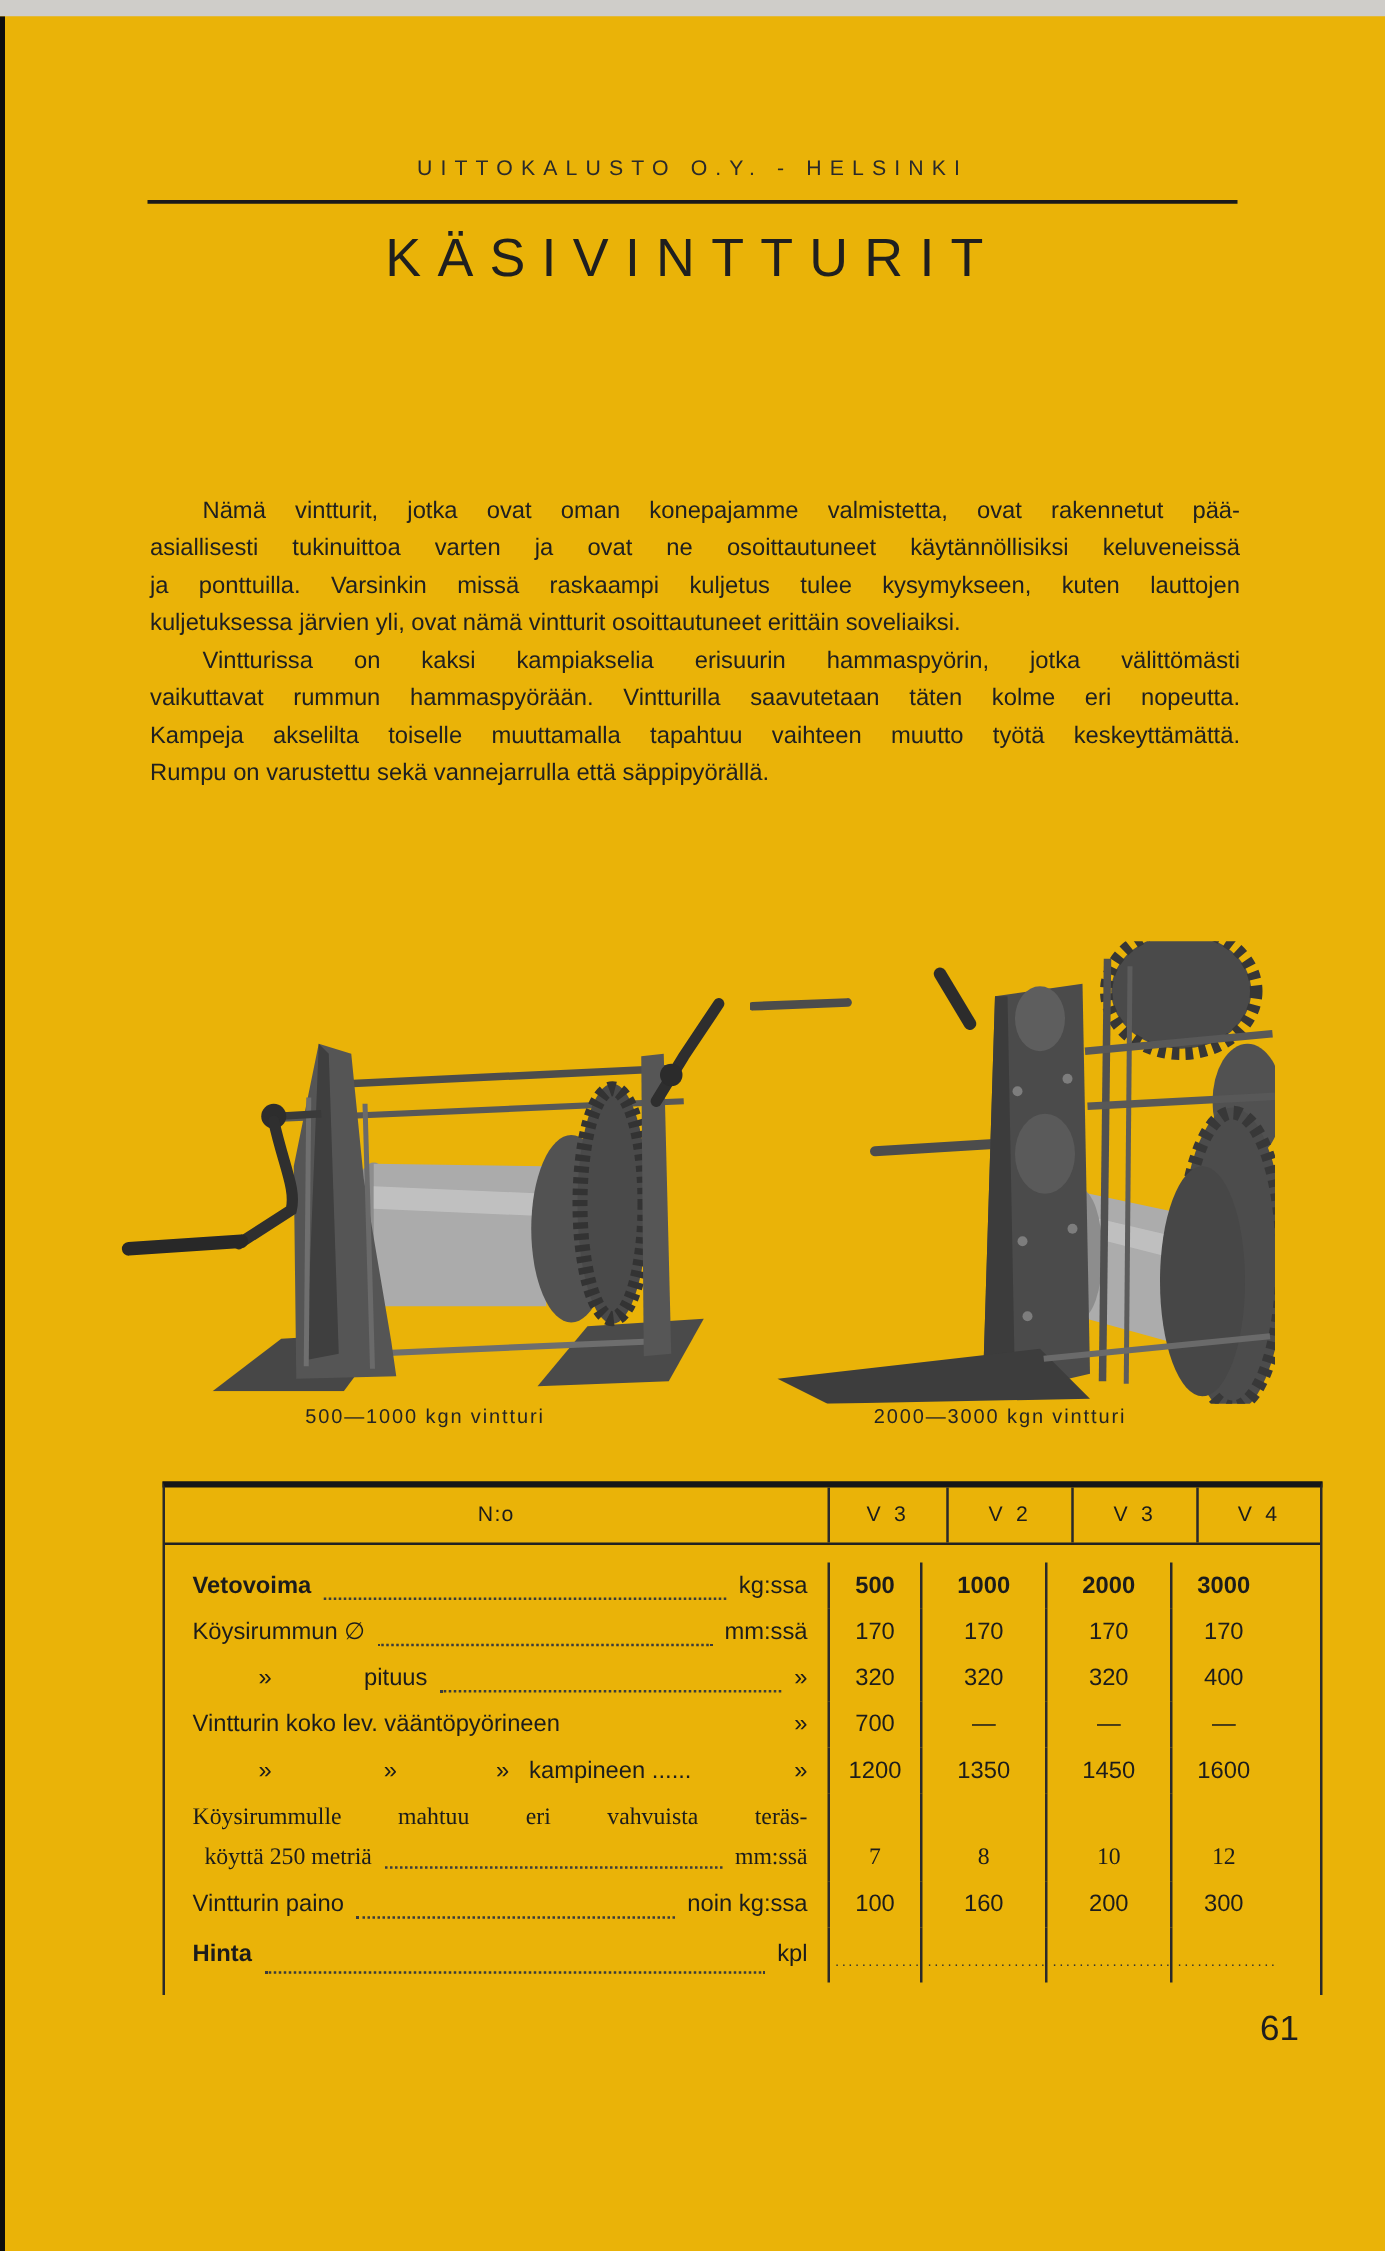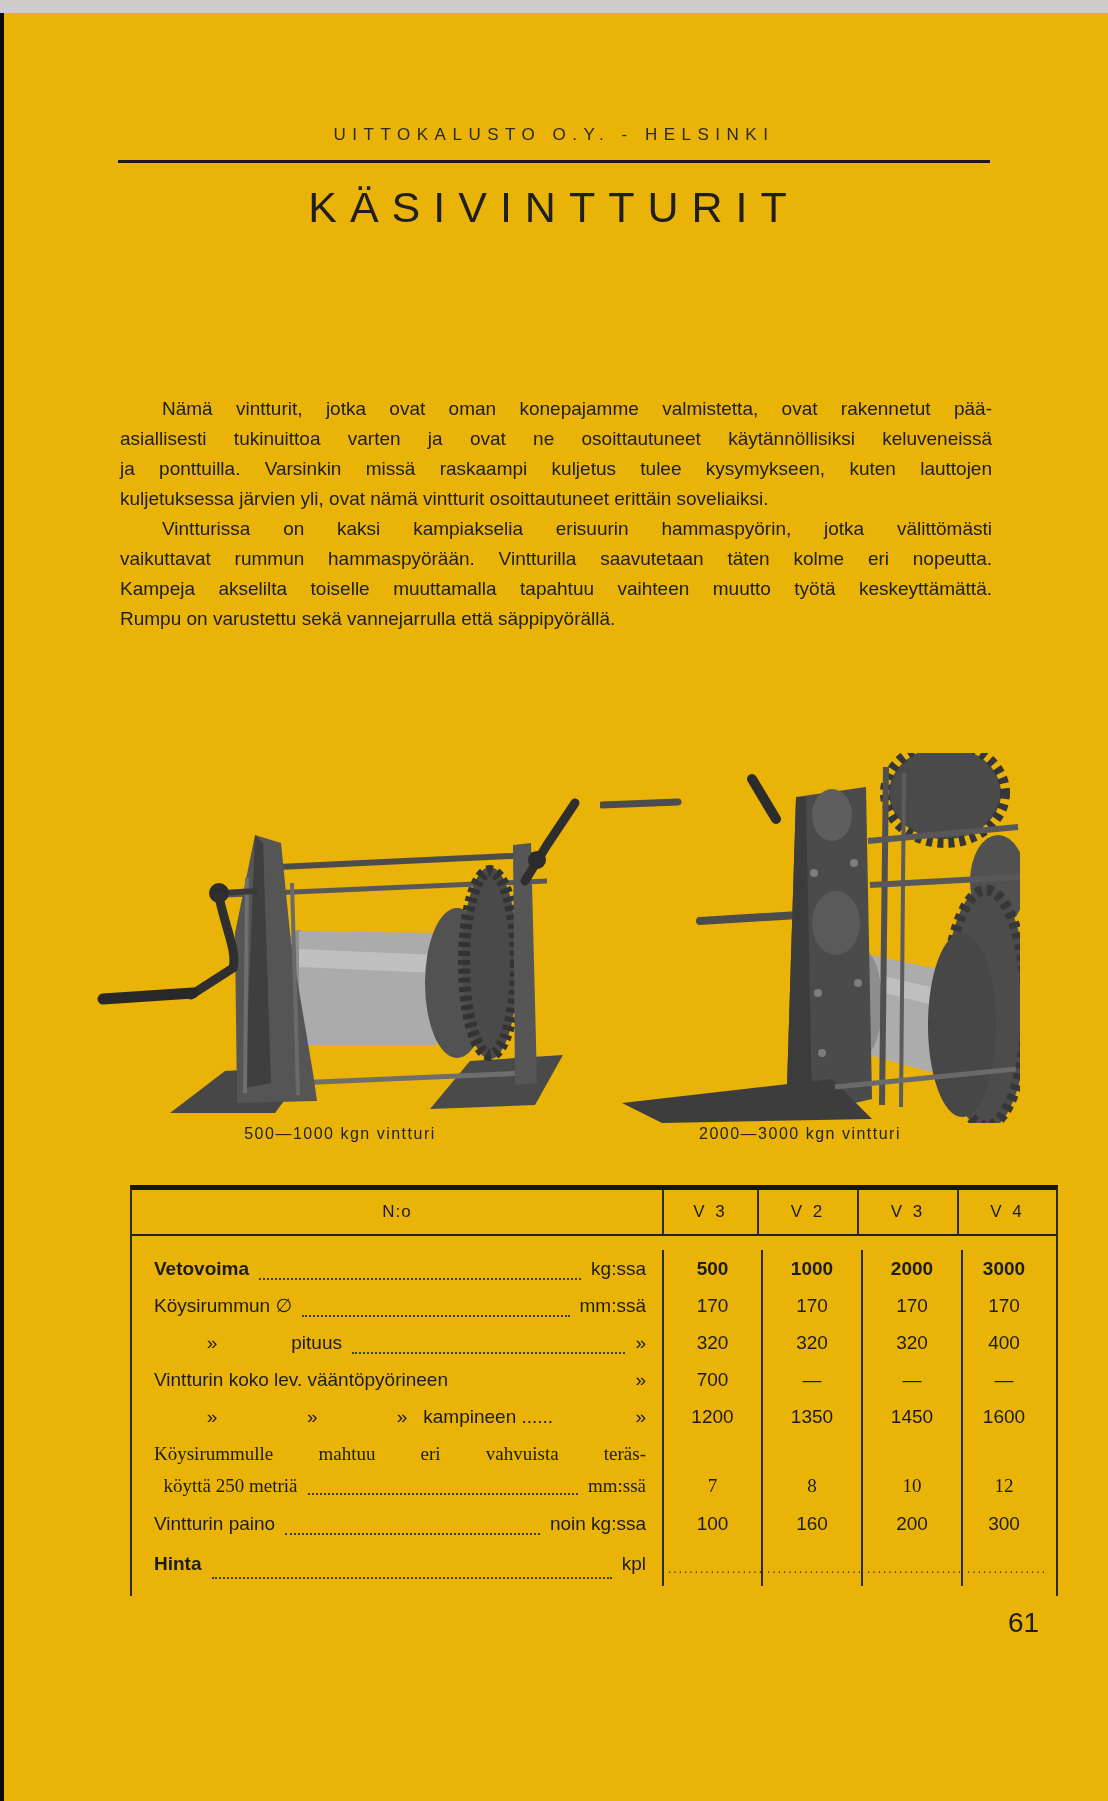--- a/index.html
+++ b/index.html
@@ -44,21 +44,21 @@
   .th-v.c2,.th-v.c3 { width:100px; } .th-v.c4 { width:99px; }
 
   .tbody { padding:14px 0 10px; }
   .trow { display:flex; min-height:37px; align-items:stretch; }
   .tlabel { width:530px; display:flex; align-items:center; padding:0 16px 0 22px; font-size:19px; }
   .lbl { white-space:pre; }
   .unit { white-space:pre; }
   .leader { flex:1; border-bottom:2.5px dotted #3b3b3b; margin:0 10px 7px 10px;
             align-self:flex-end; min-width:10px; height:0; }
   .leader.none { border-bottom:none; }
-  .tval { width:99px; border-left:2px solid #2a2a2a; display:flex; align-items:center;
+  .tval { width:74px; border-left:2px solid #2a2a2a; display:flex; align-items:center;
           justify-content:center; font-size:19px; }
   .tval.c2,.tval.c3 { width:100px; } .tval.c4 { width:84px; }
   .b { font-weight:bold; }
   .trow.vb .tval { font-weight:bold; }
 
   .trow.double { min-height:70px;font-family:Liberation Serif, serif; }
   .double .tlabel { display:block; padding-top:3px; }
   .double .line1 { text-align:justify; text-align-last:justify; line-height:32px; font-size:19px; }
   .double .line2 { display:flex; align-items:center; line-height:32px; }
   .double .tval { align-items:flex-end; padding-bottom:8px; }

